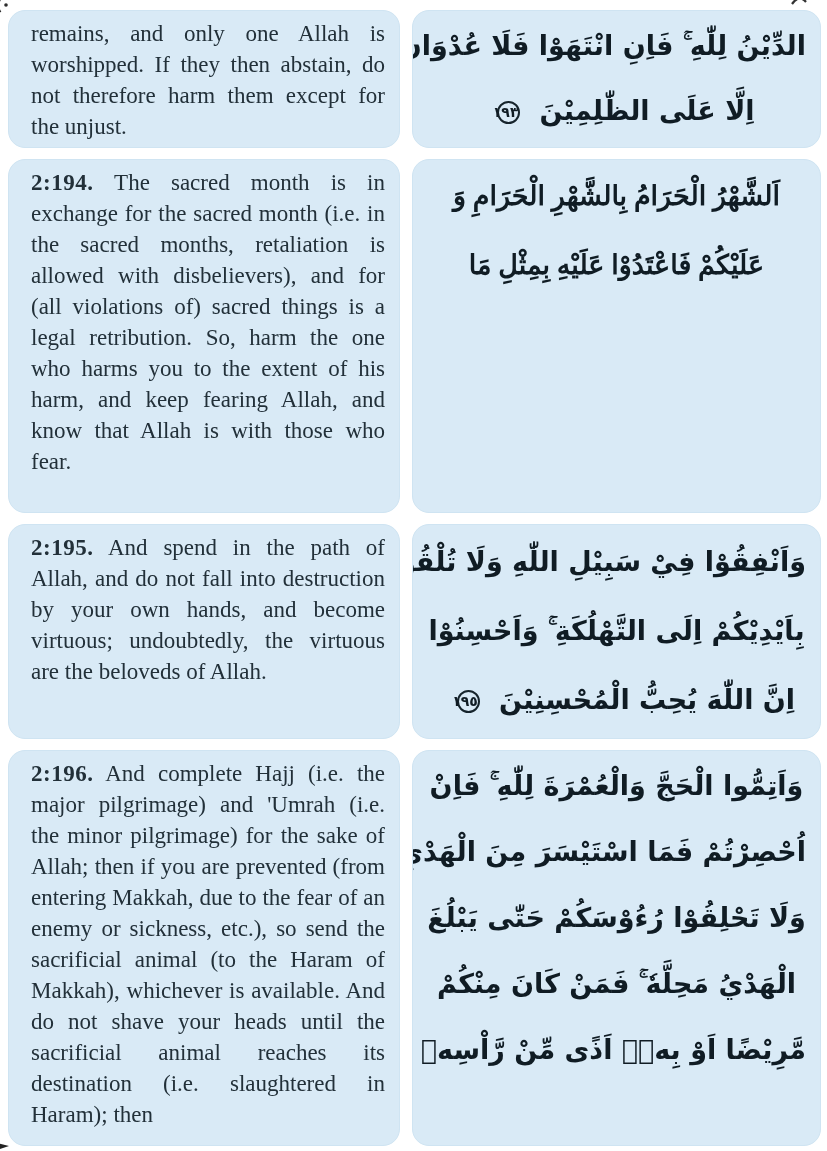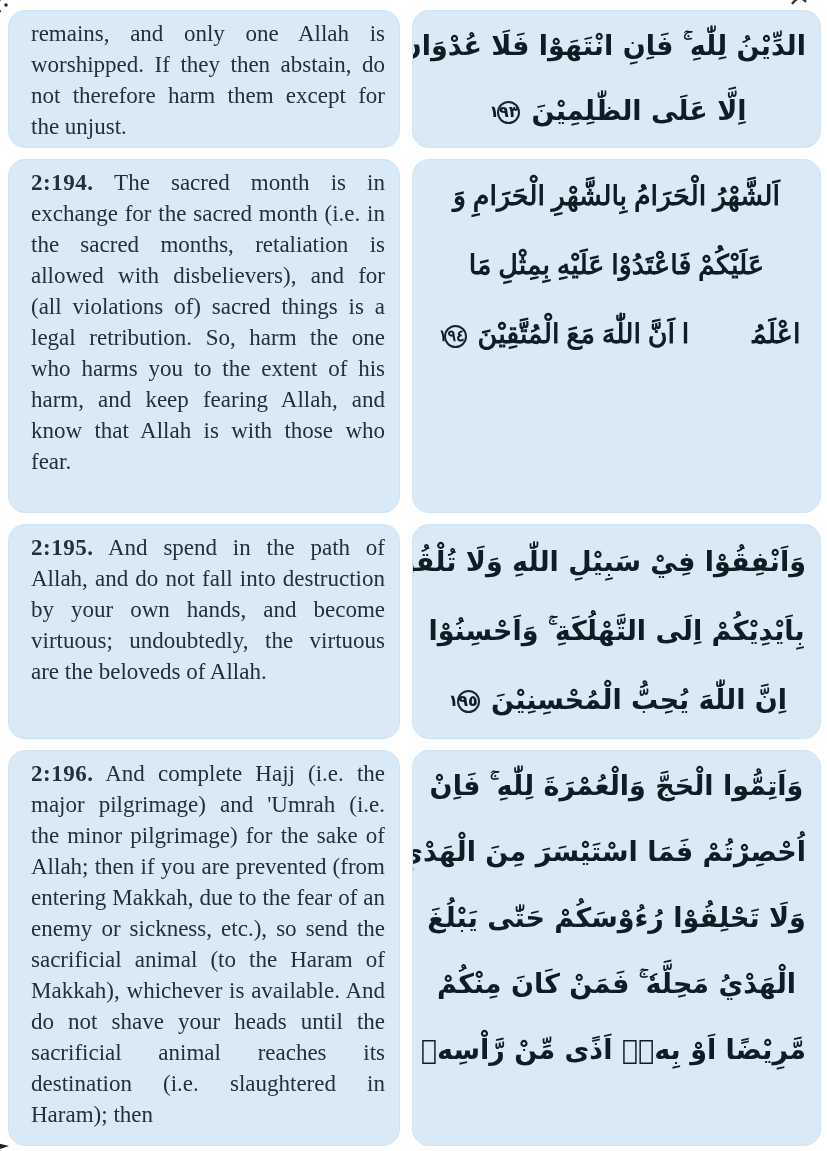--- a/index.html
+++ b/index.html
@@ -56,25 +56,25 @@
   .r2 .aline { line-height: 69px; font-family: Liberation Serif, serif; }
   .r3 .aline { line-height: 69px; }
   .r4 .aline { line-height: 66px; }
 
   .ayah {
     display: inline-block;
     width: 23px; height: 23px;
     border: 2.5px solid #16242c;
     border-radius: 50%;
     box-sizing: border-box;
-    font-size: 16px;
+    font-size: 14px;
     line-height: 18px;
     text-align: left;
     vertical-align: middle;
-    margin: 0 11px;
+    margin: 0 19px;
     font-weight: bold;
     background: transparent;
   }
 
   
   .orn { position: absolute; pointer-events: none; }
   #orn-tl { left: -7px; top: -11px; }
   #orn-tr { left: 791px; top: -3px; }
   #orn-bl { left: -3px; top: 1140px; }
 </style>
@@ -106,21 +106,20 @@
       <div class="aline"><span>اِلَّا عَلَى الظّٰلِمِيْنَ</span><span class="ayah">١٩٣</span></div>
     </div>
 
     <div class="box en">
       <p><b class="ref">2:194.</b>
 <span>The sacred month is in exchange for the sacred month (i.e. in the sacred months, retaliation is allowed with disbelievers), and for (all violations of) sacred things is a legal retribution. So, harm the one who harms you to the extent of his harm, and keep fearing Allah, and know that Allah is with those who fear.</span></p>
     </div>
     <div class="box ar r2">
       <div class="aline"><span>اَلشَّهْرُ الْحَرَامُ بِالشَّهْرِ الْحَرَامِ وَ</span></div>
       <div class="aline"><span>عَلَيْكُمْ فَاعْتَدُوْا عَلَيْهِ بِمِثْلِ مَا</span></div>
-      <div class="aline"><span>اعْلَمُوْۤا اَنَّ اللّٰهَ مَعَ الْمُتَّقِيْنَ</span><span class="ayah">١٩٤</span></div>
     </div>
 
     <div class="box en">
       <p><b class="ref">2:195.</b>
 <span>And spend in the path of Allah, and do not fall into destruction by your own hands, and become virtuous; undoubtedly, the virtuous are the beloveds of Allah.</span></p>
     </div>
     <div class="box ar r3">
       <div class="aline"><span>وَاَنْفِقُوْا فِيْ سَبِيْلِ اللّٰهِ وَلَا تُلْقُوْا</span></div>
       <div class="aline"><span>بِاَيْدِيْكُمْ اِلَى التَّهْلُكَةِ ۚ وَاَحْسِنُوْا</span></div>
       <div class="aline"><span>اِنَّ اللّٰهَ يُحِبُّ الْمُحْسِنِيْنَ</span><span class="ayah">١٩٥</span></div>

